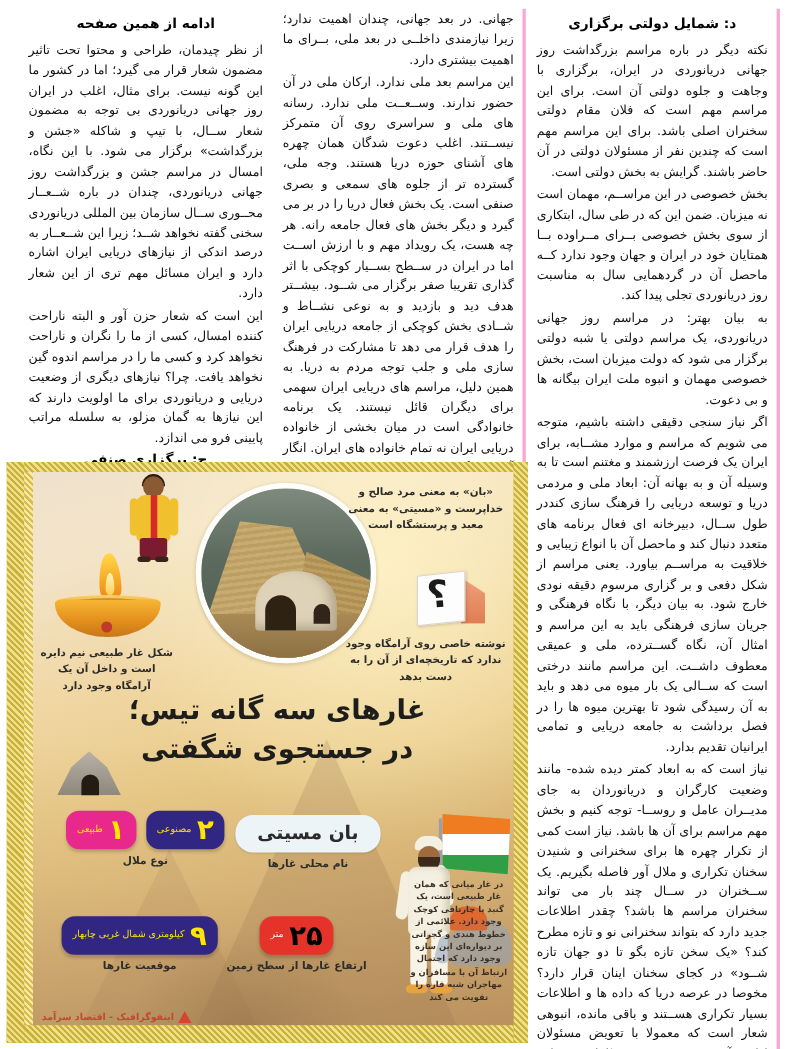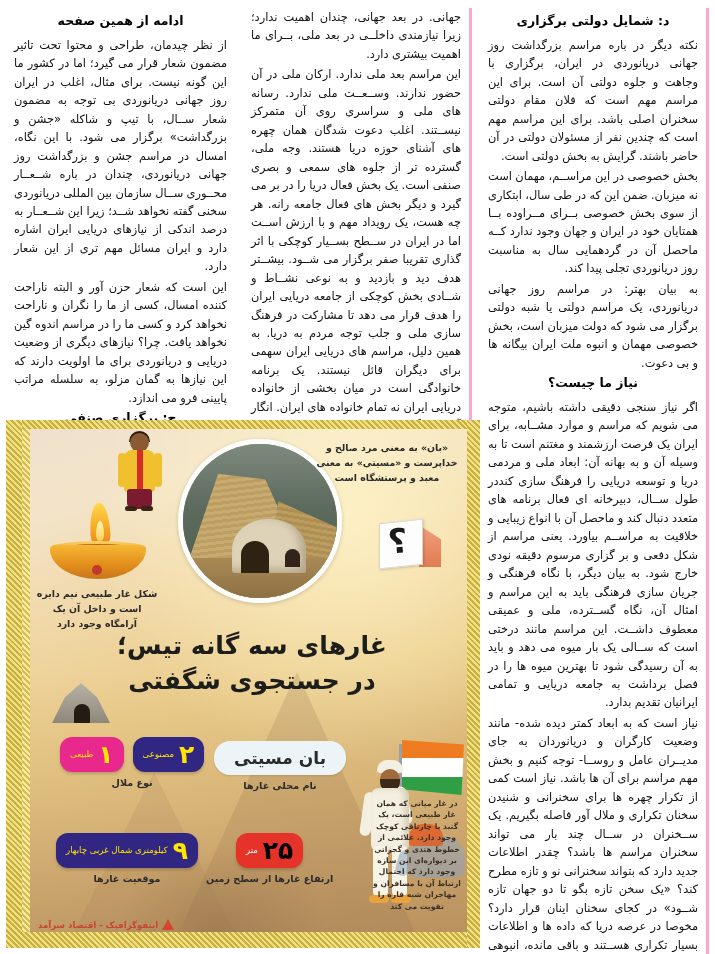--- a/index.html
+++ b/index.html
@@ -14,21 +14,21 @@
   .page{
     position:relative;
     width:715px;height:954px;
     background:#ffffff;
     box-sizing:border-box;
     padding:8px 6px 4px 6px;
   }
   .columns{
     display:flex;
     flex-direction:row-reverse;
-    justify-content:space-between;
+    justify-content:flex-end;
     align-items:flex-start;
     gap:2px;
     height:100%;
   }
   .col{
     width:229px;
     box-sizing:border-box;
     padding:0 8px;
     position:relative;
   }
@@ -353,21 +353,20 @@
     <div class="col">
       <p class="body">جهانی. در بعد جهانی، چندان اهمیت ندارد؛ زیرا نیازمندی داخلــی در بعد ملی، بــرای ما اهمیت بیشتری دارد.</p>
       <p class="body">این مراسم بعد ملی ندارد. ارکان ملی در آن حضور ندارند. وســعــت ملی ندارد. رسانه های ملی و سراسری روی آن متمرکز نیســتند. اغلب دعوت شدگان همان چهره های آشنای حوزه دریا هستند. وجه ملی، گسترده تر از جلوه های سمعی و بصری صنفی است. یک بخش فعال دریا را در بر می گیرد و دیگر بخش های فعال جامعه رانه. هر چه هست، یک رویداد مهم و با ارزش اســت اما در ایران در ســطح بســیار کوچکی با اثر گذاری تقریبا صفر برگزار می شــود. بیشــتر هدف دید و بازدید و به نوعی نشــاط و شــادی بخش کوچکی از جامعه دریایی ایران را هدف قرار می دهد تا مشارکت در فرهنگ سازی ملی و جلب توجه مردم به دریا. به همین دلیل، مراسم های دریایی ایران سهمی برای دیگران قائل نیستند. یک برنامه خانوادگی است در میان بخشی از خانواده دریایی ایران نه تمام خانواده های ایران. انگار آن ها هرگز سهمی از دریا نداشته و ندارند.</p>
     </div>
 
     <div class="col">
       <h2 class="sec-head">د: شمایل دولتی برگزاری</h2>
       <p class="body">نکته دیگر در باره مراسم بزرگداشت روز جهانی دریانوردی در ایران، برگزاری با وجاهت و جلوه دولتی آن است. برای این مراسم مهم است که فلان مقام دولتی سخنران اصلی باشد. برای این مراسم مهم است که چندین نفر از مسئولان دولتی در آن حاضر باشند. گرایش به بخش دولتی است.</p>
       <p class="body">بخش خصوصی در این مراســم، مهمان است نه میزبان. ضمن این که در طی سال، ابتکاری از سوی بخش خصوصی بــرای مــراوده بــا همتایان خود در ایران و جهان وجود ندارد کــه ماحصل آن در گردهمایی سال به مناسبت روز دریانوردی تجلی پیدا کند.</p>
       <p class="body">به بیان بهتر: در مراسم روز جهانی دریانوردی، یک مراسم دولتی یا شبه دولتی برگزار می شود که دولت میزبان است، بخش خصوصی مهمان و انبوه ملت ایران بیگانه ها و بی دعوت.</p>
-      <h2 class="sec-head tight">نیاز ما چیست؟</h2>
       <p class="body">اگر نیاز سنجی دقیقی داشته باشیم، متوجه می شویم که مراسم و موارد مشــابه، برای ایران یک فرصت ارزشمند و مغتنم است تا به وسیله آن و به بهانه آن: ابعاد ملی و مردمی دریا و توسعه دریایی را فرهنگ سازی کنددر طول ســال، دبیرخانه ای فعال برنامه های متعدد دنبال کند و ماحصل آن با انواع زیبایی و خلاقیت به مراســم بیاورد. یعنی مراسم از شکل دفعی و بر گزاری مرسوم دقیقه نودی خارج شود. به بیان دیگر، با نگاه فرهنگی و جریان سازی فرهنگی باید به این مراسم و امثال آن، نگاه گســترده، ملی و عمیقی معطوف داشــت. این مراسم مانند درختی است که ســالی یک بار میوه می دهد و باید به آن رسیدگی شود تا بهترین میوه ها را در فصل برداشت به جامعه دریایی و تمامی ایرانیان تقدیم بدارد.</p>
       <p class="body">نیاز است که به ابعاد کمتر دیده شده- مانند وضعیت کارگران و دریانوردان به جای مدیــران عامل و روســا- توجه کنیم و بخش مهم مراسم برای آن ها باشد. نیاز است کمی از تکرار چهره ها برای سخنرانی و شنیدن سخنان تکراری و ملال آور فاصله بگیریم. یک ســخنران در ســال چند بار می تواند سخنران مراسم ها باشد؟ چقدر اطلاعات جدید دارد که بتواند سخنرانی نو و تازه مطرح کند؟ «یک سخن تازه بگو تا دو جهان تازه شــود» در کجای سخنان اینان قرار دارد؟ مخوصا در عرصه دریا که داده ها و اطلاعات بسیار تکراری هســتند و باقی مانده، انبوهی شعار است که معمولا با تعویض مسئولان اداری، آن هم تعویض می شود!اما در روزنامه دریایی اقتصادسرآمد تصور می کنیم به مراسم خاصی تری، از آن چه که هر ساله شاهد آن هســتیم نیاز داریم. این خاص بودن را می توان با هم اندیشــی با پیشکسوتان، با سکان به دســت ها و با دریادیده ها و دریا دلان یافت و در مراسم هایی مانند روز جهانی دریانوردی به ایران و جهان ارائه داد.</p>
     </div>
 
   </div>
 
   <div class="infographic">
     <div class="ig-inner"></div>
 
     <div class="weave top"></div>
@@ -435,20 +434,21 @@
         <div class="kurta"></div>
         <div class="pantL"></div>
         <div class="pantR"></div>
         <div class="shoeL"></div>
         <div class="shoeR"></div>
       </div>
       <div class="elephant"></div>
       <div class="howdah"></div>
 
       <div class="callout c-topright">«بان» به معنی مرد صالح و خداپرست و «مسیتی» به معنی معبد و پرستشگاه است</div>
+      <div class="callout c-botright">نوشته خاصی روی آرامگاه وجود ندارد که تاریخچه‌ای از آن را به دست بدهد</div>
       <div class="callout c-left">شکل غار طبیعی نیم دایره است و داخل آن یک آرامگاه وجود دارد</div>
       <div class="callout c-farright">در غار میانی که همان غار طبیعی است، یک گنبد با چارتاقی کوچک وجود دارد. علائمی از خطوط هندی و گجراتی بر دیواره‌ای این سازه وجود دارد که احتمال ارتباط آن با مسافران و مهاجران شبه قاره را تقویت می کند</div>
 
       <div class="ig-title">
         <span>غارهای سه گانه تیس؛</span>
         <span class="l2">در جستجوی شگفتی</span>
       </div>
 
       <div class="stat s-type">
         <div class="row">

